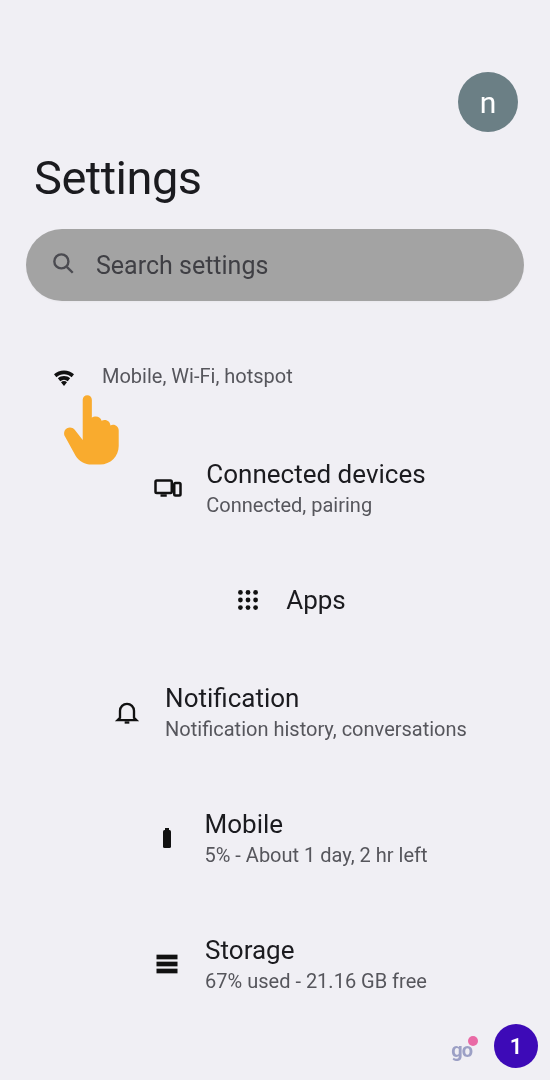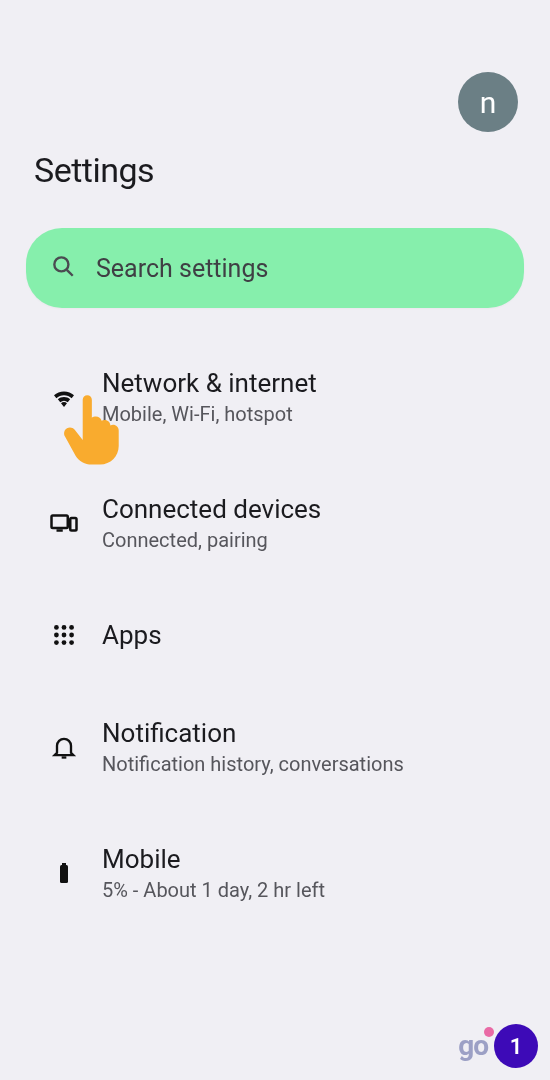--- a/index.html
+++ b/index.html
@@ -28,30 +28,30 @@
       border-radius: 50%;
       background: #6b7f85;
       color: #fff;
       display: flex;
       align-items: center;
       justify-content: center;
       font-size: 30px;
       font-weight: 400;
     }
     .title {
-      font-size: 34px;
+      font-size: 47px;
       font-weight: 400;
-      padding: 18px 34px 38px 34px;
+      padding: 18px 34px 24px 34px;
       letter-spacing: -0.5px;
     }
     .search {
       margin: 0 26px 34px 26px;
-      background: #86efac;
+      background: #a3a3a3;
       border-radius: 36px;
-      height: 80px;
+      height: 72px;
       display: flex;
       align-items: center;
       padding: 0 24px;
       gap: 20px;
       box-shadow: 0 1px 2px rgba(0,0,0,0.03);
     }
     .search-icon {
       color: #4b4b51;
       flex-shrink: 0;
     }
@@ -60,21 +60,21 @@
       color: #3f3f44;
     }
     .list { padding: 0 0 0 0; }
     .row {
       display: flex;
       align-items: center;
       padding: 26px 20px 26px 40px;
       gap: 14px;
       position: relative;
     }
-    .extra-gap { padding-top: 42px; }
+    .extra-gap { padding-top: 42px; justify-content: center; }
     .row-icon {
       width: 48px;
       display: flex;
       align-items: center;
       justify-content: center;
       flex-shrink: 0;
       color: #111;
     }
     .row-text {
       display: flex;
@@ -108,23 +108,23 @@
       background: #3d0ab7;
       color: #fff;
       display: flex;
       align-items: center;
       justify-content: center;
       font-size: 22px;
       font-weight: 600;
     }
     .go-logo {
       position: absolute;
-      right: 62px;
+      right: 78px;
       bottom: 18px;
-      font-size: 28px;
+      font-size: 20px;
       font-weight: 700;
       color: #9ca0c5;
       letter-spacing: -1px;
     }
     .go-dot {
       position: absolute;
       top: -2px;
       right: -6px;
       width: 10px;
       height: 10px;
@@ -157,21 +157,20 @@
 
   <div class="list">
 
     <div class="row">
       <div class="row-icon">
         <svg width="30" height="30" viewBox="0 0 24 24" fill="currentColor">
           <path d="M12 20l-2.4-3.1C10.3 16.3 11.1 16 12 16s1.7.3 2.4.9L12 20zm-4.9-6.2C8.4 12.7 10.1 12 12 12s3.6.7 4.9 1.8l-1.9 2.4C14 15.4 13 15 12 15s-2 .4-3 1.2l-1.9-2.4zM4 10.5C6.1 8.6 8.9 7.5 12 7.5s5.9 1.1 8 3l-1.9 2.4C16.4 11.5 14.3 10.6 12 10.6s-4.4.9-6.1 2.3L4 10.5z"></path>
         </svg>
       </div>
       <div class="row-text">
-        <span class="row-title">Network &amp; internet</span>
         <span class="row-sub">Mobile, Wi-Fi, hotspot</span>
       </div>
     </div>
 
     <div class="row extra-gap">
       <div class="row-icon">
         <svg width="30" height="30" viewBox="0 0 24 24" fill="none" stroke="currentColor" stroke-width="2">
           <rect x="2" y="6" width="13" height="10" rx="1"></rect>
           <rect x="17" y="8" width="5" height="10" rx="1"></rect>
           <line x1="6" y1="18" x2="11" y2="18"></line>
@@ -221,20 +220,33 @@
           <rect x="8" y="4" width="8" height="18" rx="1.5"></rect>
           <rect x="10" y="2" width="4" height="2"></rect>
         </svg>
       </div>
       <div class="row-text">
         <span class="row-title">Mobile</span>
         <span class="row-sub">5% - About 1 day, 2 hr left</span>
       </div>
     </div>
 
+    <div class="row extra-gap">
+      <div class="row-icon">
+        <svg width="28" height="28" viewBox="0 0 24 24" fill="currentColor">
+          <rect x="3" y="4" width="18" height="4"></rect>
+          <rect x="3" y="10" width="18" height="4"></rect>
+          <rect x="3" y="16" width="18" height="4"></rect>
+        </svg>
+      </div>
+      <div class="row-text">
+        <span class="row-title">Storage</span>
+        <span class="row-sub">67% used - 21.16 GB free</span>
+      </div>
+    </div>
 
     <div class="row extra-gap" style="padding-bottom:0">
       
       
     </div>
 
   </div>
 
   <div class="hand">
     <svg width="70" height="80" viewBox="0 0 24 28" fill="currentColor">

